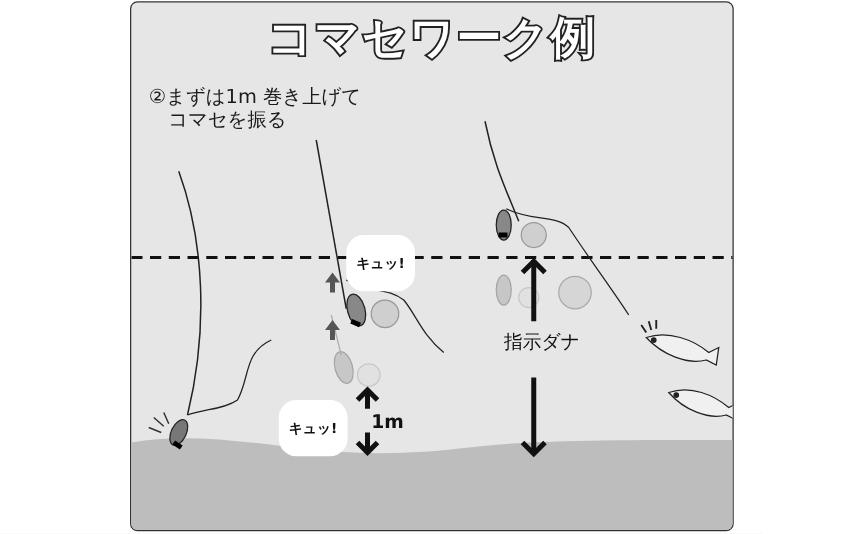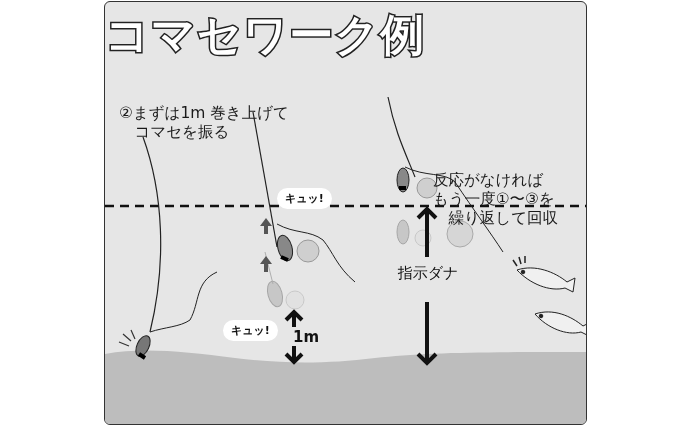--- a/index.html
+++ b/index.html
@@ -6,37 +6,37 @@
     body {
       width: 690px; height: 427px; background: #ffffff; position: relative; overflow: hidden;
       font-family: "DejaVu Sans", sans-serif;
     }
     .frame {
       position: absolute; left: 104px; top: 1px; width: 483px; height: 424px;
       background: #e6e6e6; border: 1.5px solid #333; border-radius: 6px; overflow: hidden;
       box-sizing: border-box;
     }
     .title {
-      position: absolute; left: 0; right: 0; top: 4px; 
-      font-size: 44px; font-weight: bold; color: #fff; letter-spacing: 1px;
+      position: absolute; left: 0; right: 0; top: 4px; text-align: center;
+      font-size: 36px; font-weight: bold; color: #fff; letter-spacing: 1px;
       -webkit-text-stroke: 3px #222; paint-order: stroke fill;
       text-shadow: 0 0 0 #222;
     }
     .txt {
-      position: absolute; color: #1a1a1a; font-size: 15.5px; line-height: 19px; white-space: pre; margin-top: 36px;
+      position: absolute; color: #1a1a1a; font-size: 15.5px; line-height: 19px; white-space: pre;
     }
     .seabed {
       position: absolute; left: 0; top: 0; width: 483px; height: 424px;
     }
     .depth-label {
-      position: absolute; font-size: 15px; font-weight: bold; color: #111; text-align: center;
+      position: absolute; font-size: 15px; font-weight: bold; color: #111; text-align: right;
       background: #e6e6e6; line-height: 18px;
     }
     .bubble {
-      position: absolute; background: #fff; border-radius: 14px; padding: 3px 8px;
+      position: absolute; background: #fff; border-radius: 14px; padding: 15px 8px;
       font-size: 11px; font-weight: bold; color: #111;
     }
   </style>
 </head>
 <body>
 
 <div class="frame">
 
   <svg class="seabed" viewBox="0 0 483 424" width="483" height="424">
 
@@ -106,23 +106,20 @@
       <circle cx="436" cy="314" r="1.8" fill="#222"></circle>
     </g>
   </svg>
 
   <div class="title">コマセワーク例</div>
 
   <div class="txt" style="left:14px; top:66px;"><span>②まずは1m 巻き上げて</span>
 <span>　コマセを振る</span></div>
 
 
-  <div class="txt" style="left:328px; top:133px;"><span>反応がなければ</span>
-<span>もう一度①〜③を</span>
-<span>　繰り返して回収</span></div>
 
 
   <div class="bubble" style="left:172px; top:186px;">キュッ!</div>
   <div class="bubble" style="left:118px; top:318px;">キュッ!</div>
 
   <div class="depth-label" style="left:184px; top:326px; width:34px;">1m</div>
 
   <div class="depth-label" style="left:287px; top:262px; width:72px; font-weight:normal;"><span>指示ダナ</span><br></div>
 </div>
 

